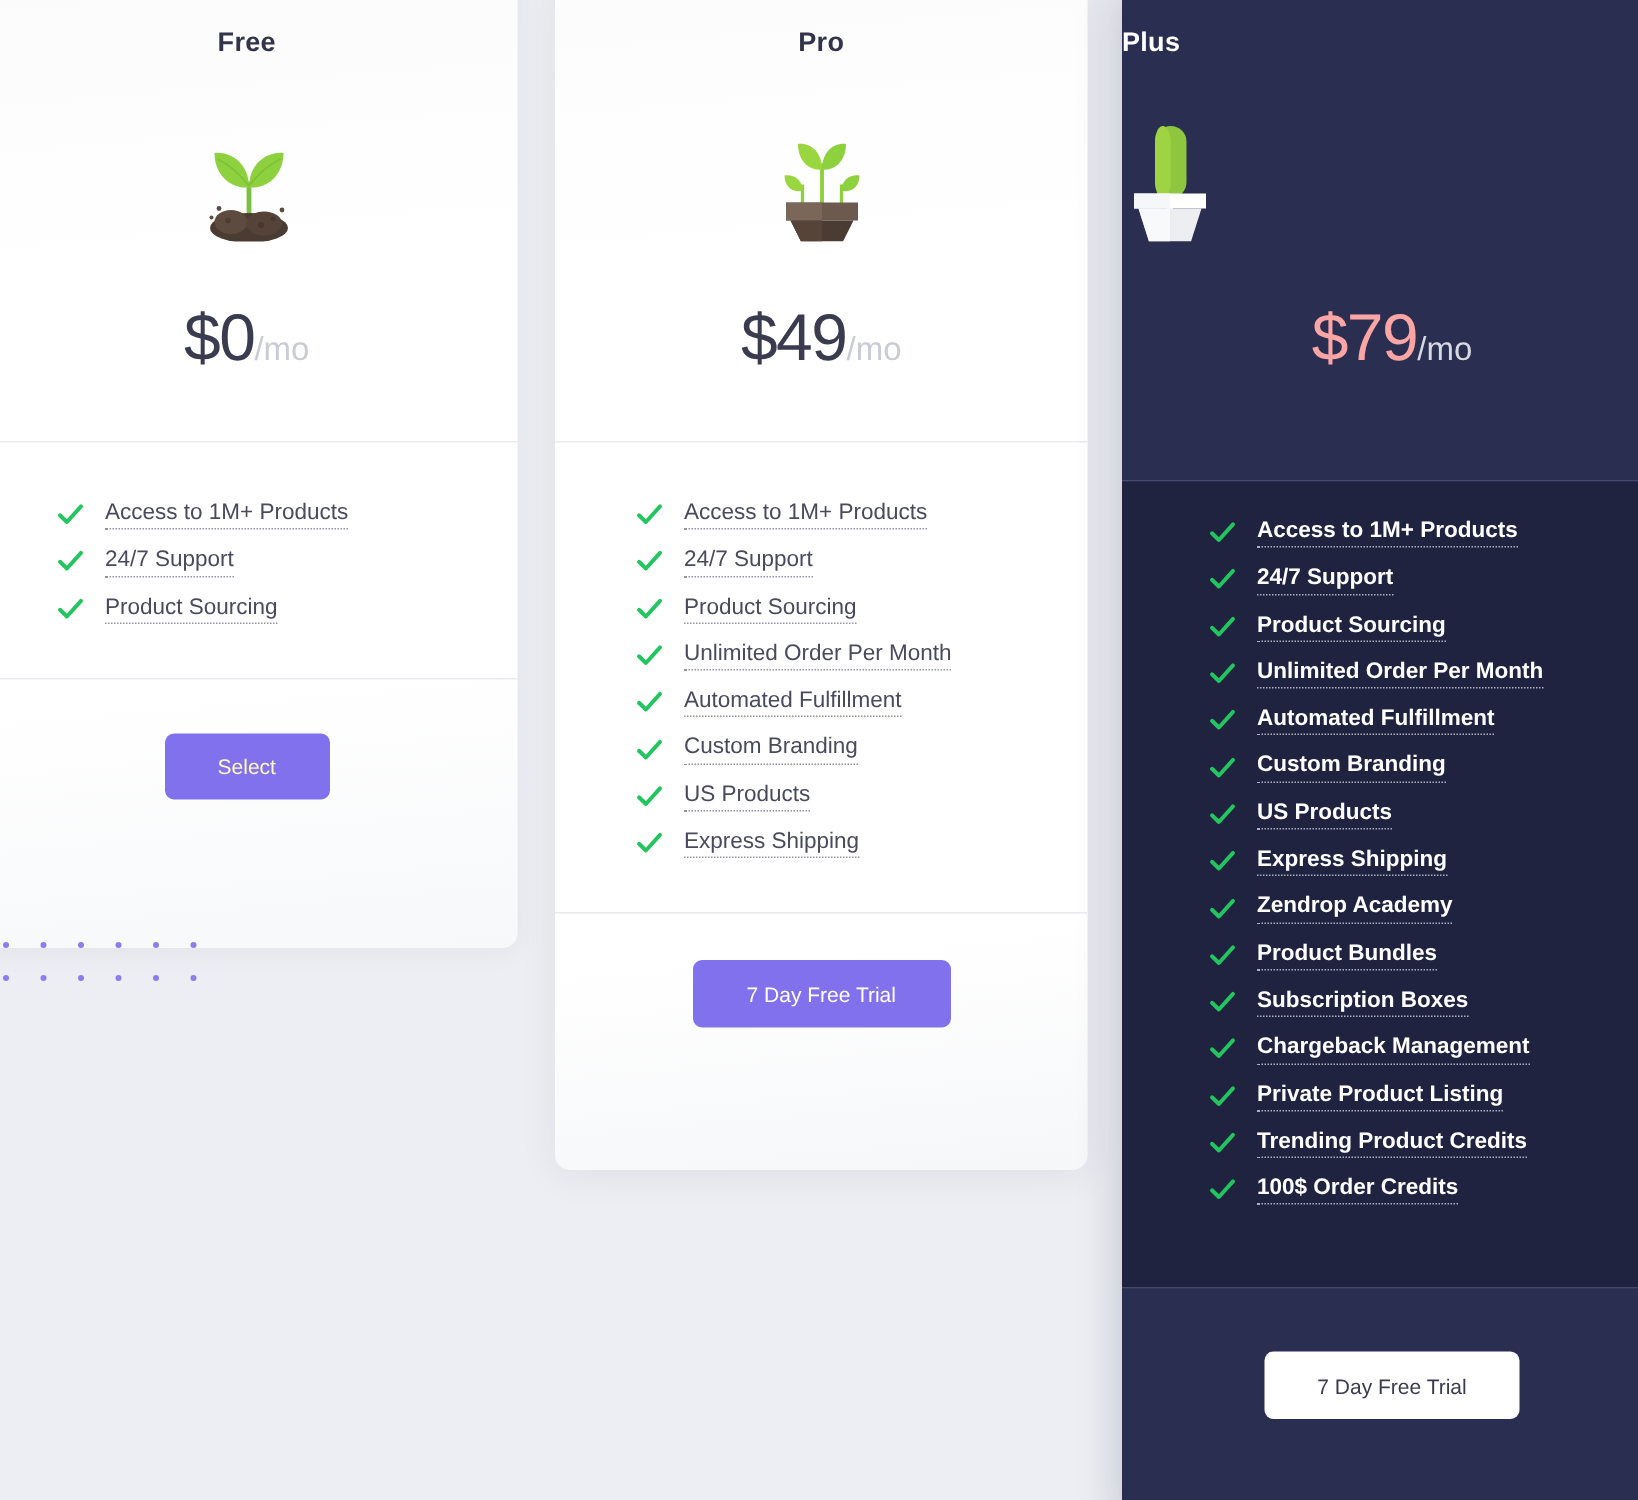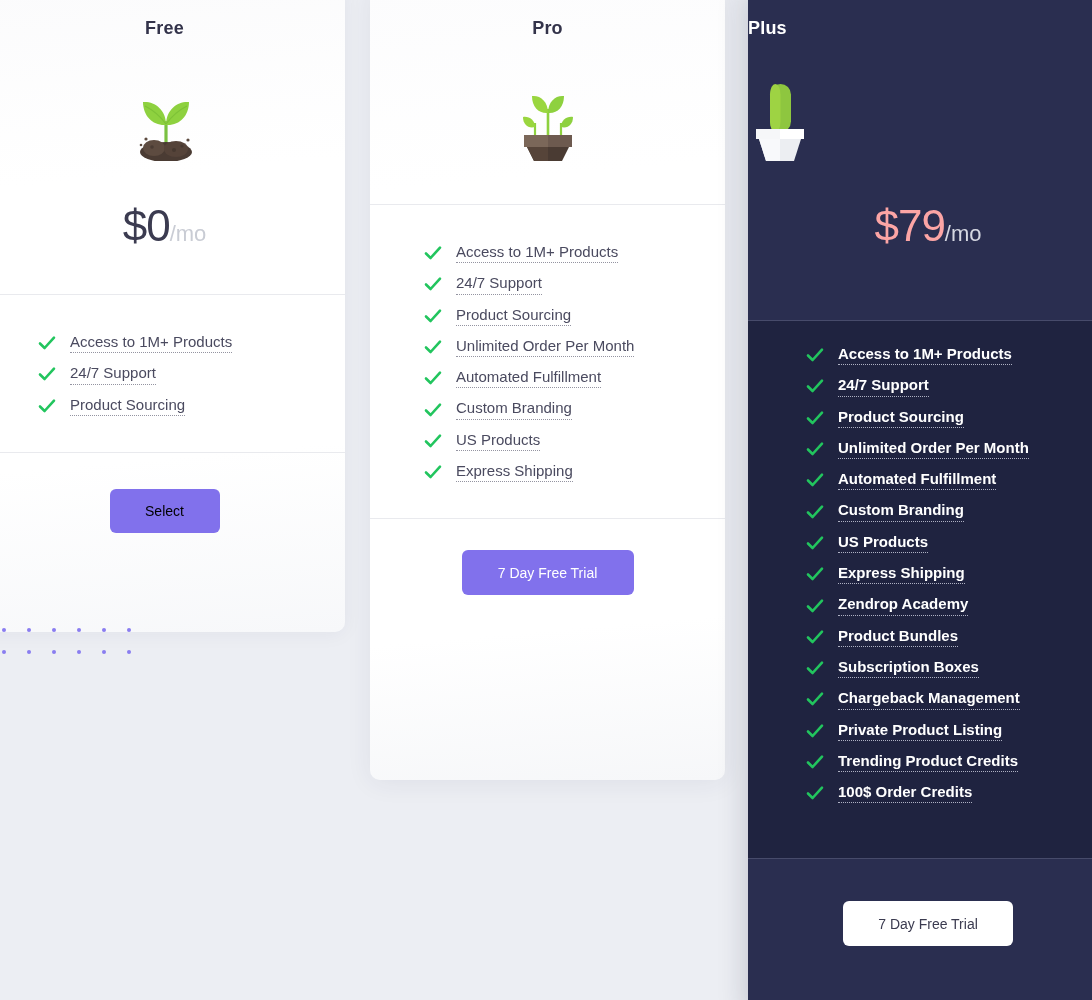--- a/index.html
+++ b/index.html
@@ -155,21 +155,21 @@
         <span class="check">
           <svg width="18" height="18" viewBox="0 0 18 18" aria-hidden="true">
               <path d="M2 9.5 L6.6 14 L16 3.6" stroke="#22c55e" stroke-width="2.6" fill="none" stroke-linecap="round" stroke-linejoin="round"></path>
             </svg>
         </span>
         <span class="feat-text">Product Sourcing</span>
       </li>
     </ul>
     <div class="divider" style="margin-top:36px;"></div>
     <div style="display:flex;justify-content:center;margin-top:36px;">
-      <button class="btn" id="btn-free" style="width:110px;height:44px;background:#8171ec;color:#000000;font-size:14px;">Select</button>
+      <button class="btn" id="btn-free" style="width:110px;height:44px;background:#8171ec;color:#fef9c3;font-size:14px;">Select</button>
     </div>
   </div>
 
   <div class="card" id="card-pro">
     <div class="card-head">
       <div class="plan-name">Pro</div>
       <div class="plan-icon" style="margin-top:44px;height:78px;">
         <svg width="66" height="78" viewBox="0 0 66 78" aria-hidden="true">
           <path d="M33 60 L33 26" stroke="#8ed13f" stroke-width="2.6" fill="none"></path>
           <path d="M33 30 C33 18 25 12 17 13 C17 24 24 31 33 30 Z" fill="#9ad63f"></path>
@@ -178,20 +178,23 @@
           <path d="M20 44 C20 37 14 33 8 34 C8 41 13 46 20 44 Z" fill="#9ad63f"></path>
           <path d="M46 54 L46 40" stroke="#8ed13f" stroke-width="2.2" fill="none"></path>
           <path d="M46 44 C46 37 52 33 58 34 C58 41 53 46 46 44 Z" fill="#8ed13f"></path>
           <rect x="9" y="52" width="48" height="12" fill="#6d5a4f"></rect>
           <rect x="9" y="52" width="24" height="12" fill="#7b6759"></rect>
           <path d="M12 64 L54 64 L47 78 L19 78 Z" fill="#4a3b33"></path>
           <path d="M12 64 L33 64 L33 78 L19 78 Z" fill="#564439"></path>
         </svg>
       </div>
     </div>
+    <div class="price-row" style="margin-top:40px;">
+      <span class="price-amt">$49</span><span class="price-per">/mo</span>
+    </div>
     <div class="divider" style="margin-top:43px;"></div>
     <ul class="feat-list" style="margin:38px 0 0 54px;">
       <li class="feat-item">
         <span class="check"><svg width="18" height="18" viewBox="0 0 18 18" aria-hidden="true">
               <path d="M2 9.5 L6.6 14 L16 3.6" stroke="#22c55e" stroke-width="2.6" fill="none" stroke-linecap="round" stroke-linejoin="round"></path>
             </svg></span>
         <span class="feat-text">Access to 1M+ Products</span>
       </li>
       <li class="feat-item">
         <span class="check"><svg width="18" height="18" viewBox="0 0 18 18" aria-hidden="true">

